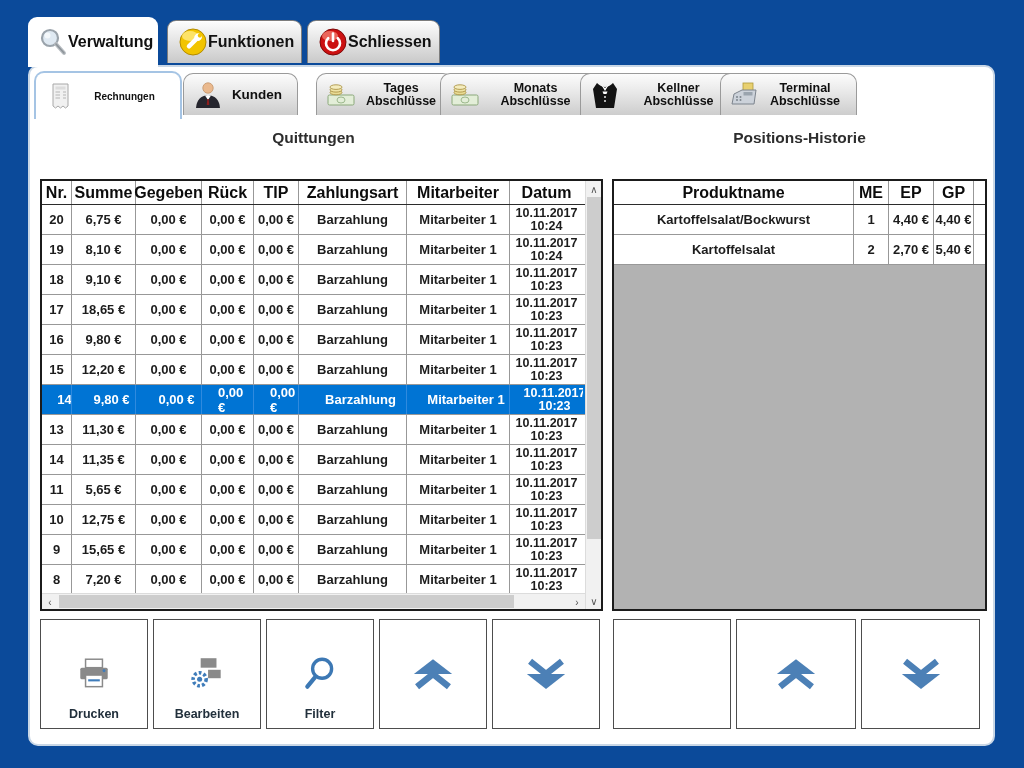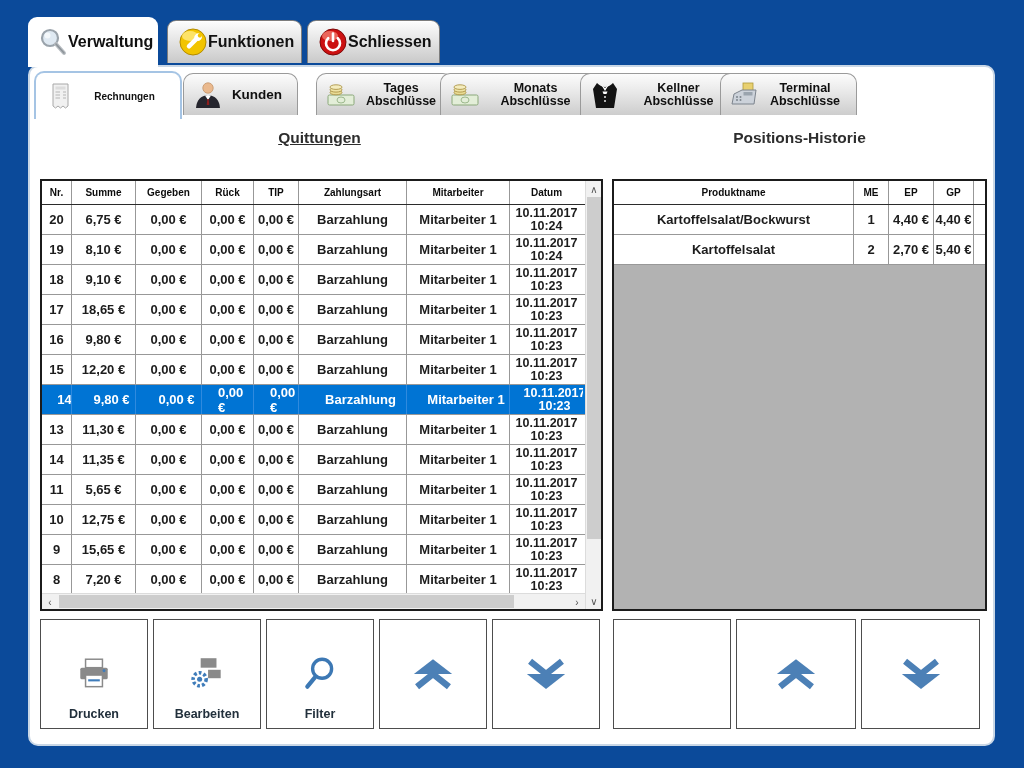--- a/index.html
+++ b/index.html
@@ -32,29 +32,29 @@
   #st-rechnungen .st-label { font-size:10px; }
   #st-kunden { left:153px; width:115px; }
   #st-kunden .st-label { font-size:13.5px; }
   #st-tages { left:286px; width:137px; }
   #st-monats { left:410px; width:158px; }
   #st-kellner { left:550px; width:164px; }
   #st-terminal { left:690px; width:137px; }
 
   
   .sec-title { position:absolute; top:62px; text-align:center; font-size:15.5px; font-weight:600; color:#2d2d2d; }
-  #title-left { left:8px; width:563px;text-decoration:underline; }
+  #title-left { left:2px; width:563px; }
   #title-right { left:582px; width:375px; }
 
   
   .rtable { position:absolute; left:10px; top:112px; width:563px; height:432px;
             border:2px solid #1b1b1b; background:#fff; }
   .rhead, .rrow { display:grid; grid-template-columns:30px 64px 66px 52px 45px 108px 103px 73px; }
   .rhead { height:24px; border-bottom:1px solid #2b2b2b; }
-  .hcell { display:flex; align-items:center; justify-content:center; font-size:10px; font-weight:bold; color:#0c0c0c; border-right:1px solid #989898; background:#fff; }
+  .hcell { display:flex; align-items:center; justify-content:center; font-size:16px; font-weight:bold; color:#0c0c0c; border-right:1px solid #989898; background:#fff; }
   .hcell:last-child { border-right:none; }
   .rrows { height:390px; overflow:hidden; }
   .rrow { height:30px; border-bottom:1px solid #989898; background:#fff; }
   .rcell { display:flex; align-items:center; justify-content:center; font-size:13px; font-weight:bold; color:#1c1c1c; border-right:1px solid #989898; overflow:hidden; }
   .rcell:last-child { border-right:none; }
   .dcell { flex-direction:column; justify-content:center; }
   .dline { font-size:12.5px; line-height:13px; white-space:nowrap; text-align:center; }
   .rrow.sel { background:#0074d4; }
   .rrow.sel .rcell { color:#ffffff; border-right-color:#2f8ade;padding-left:16px; }
 

